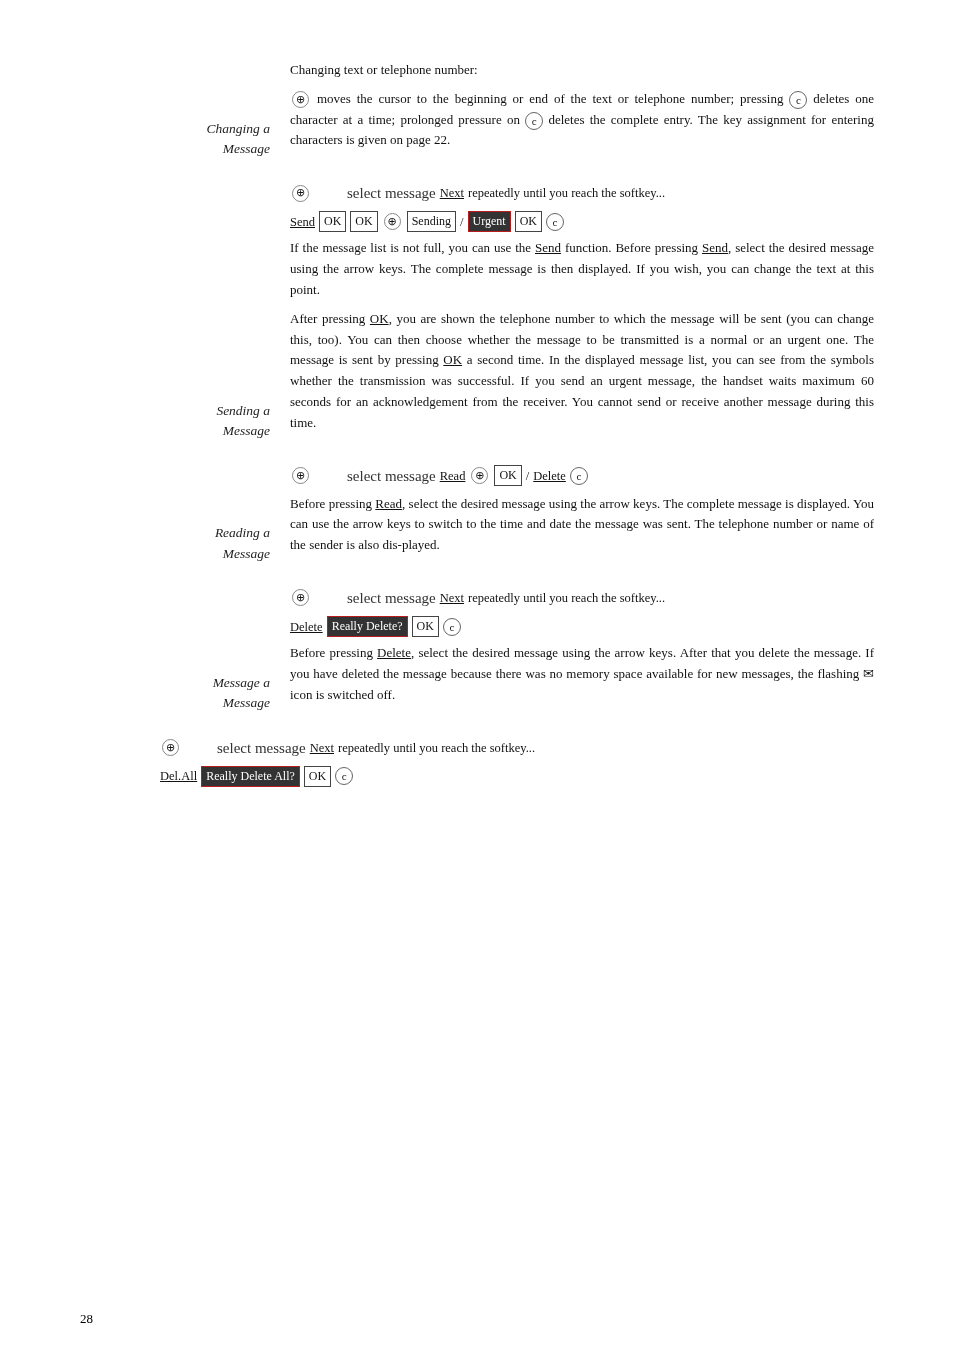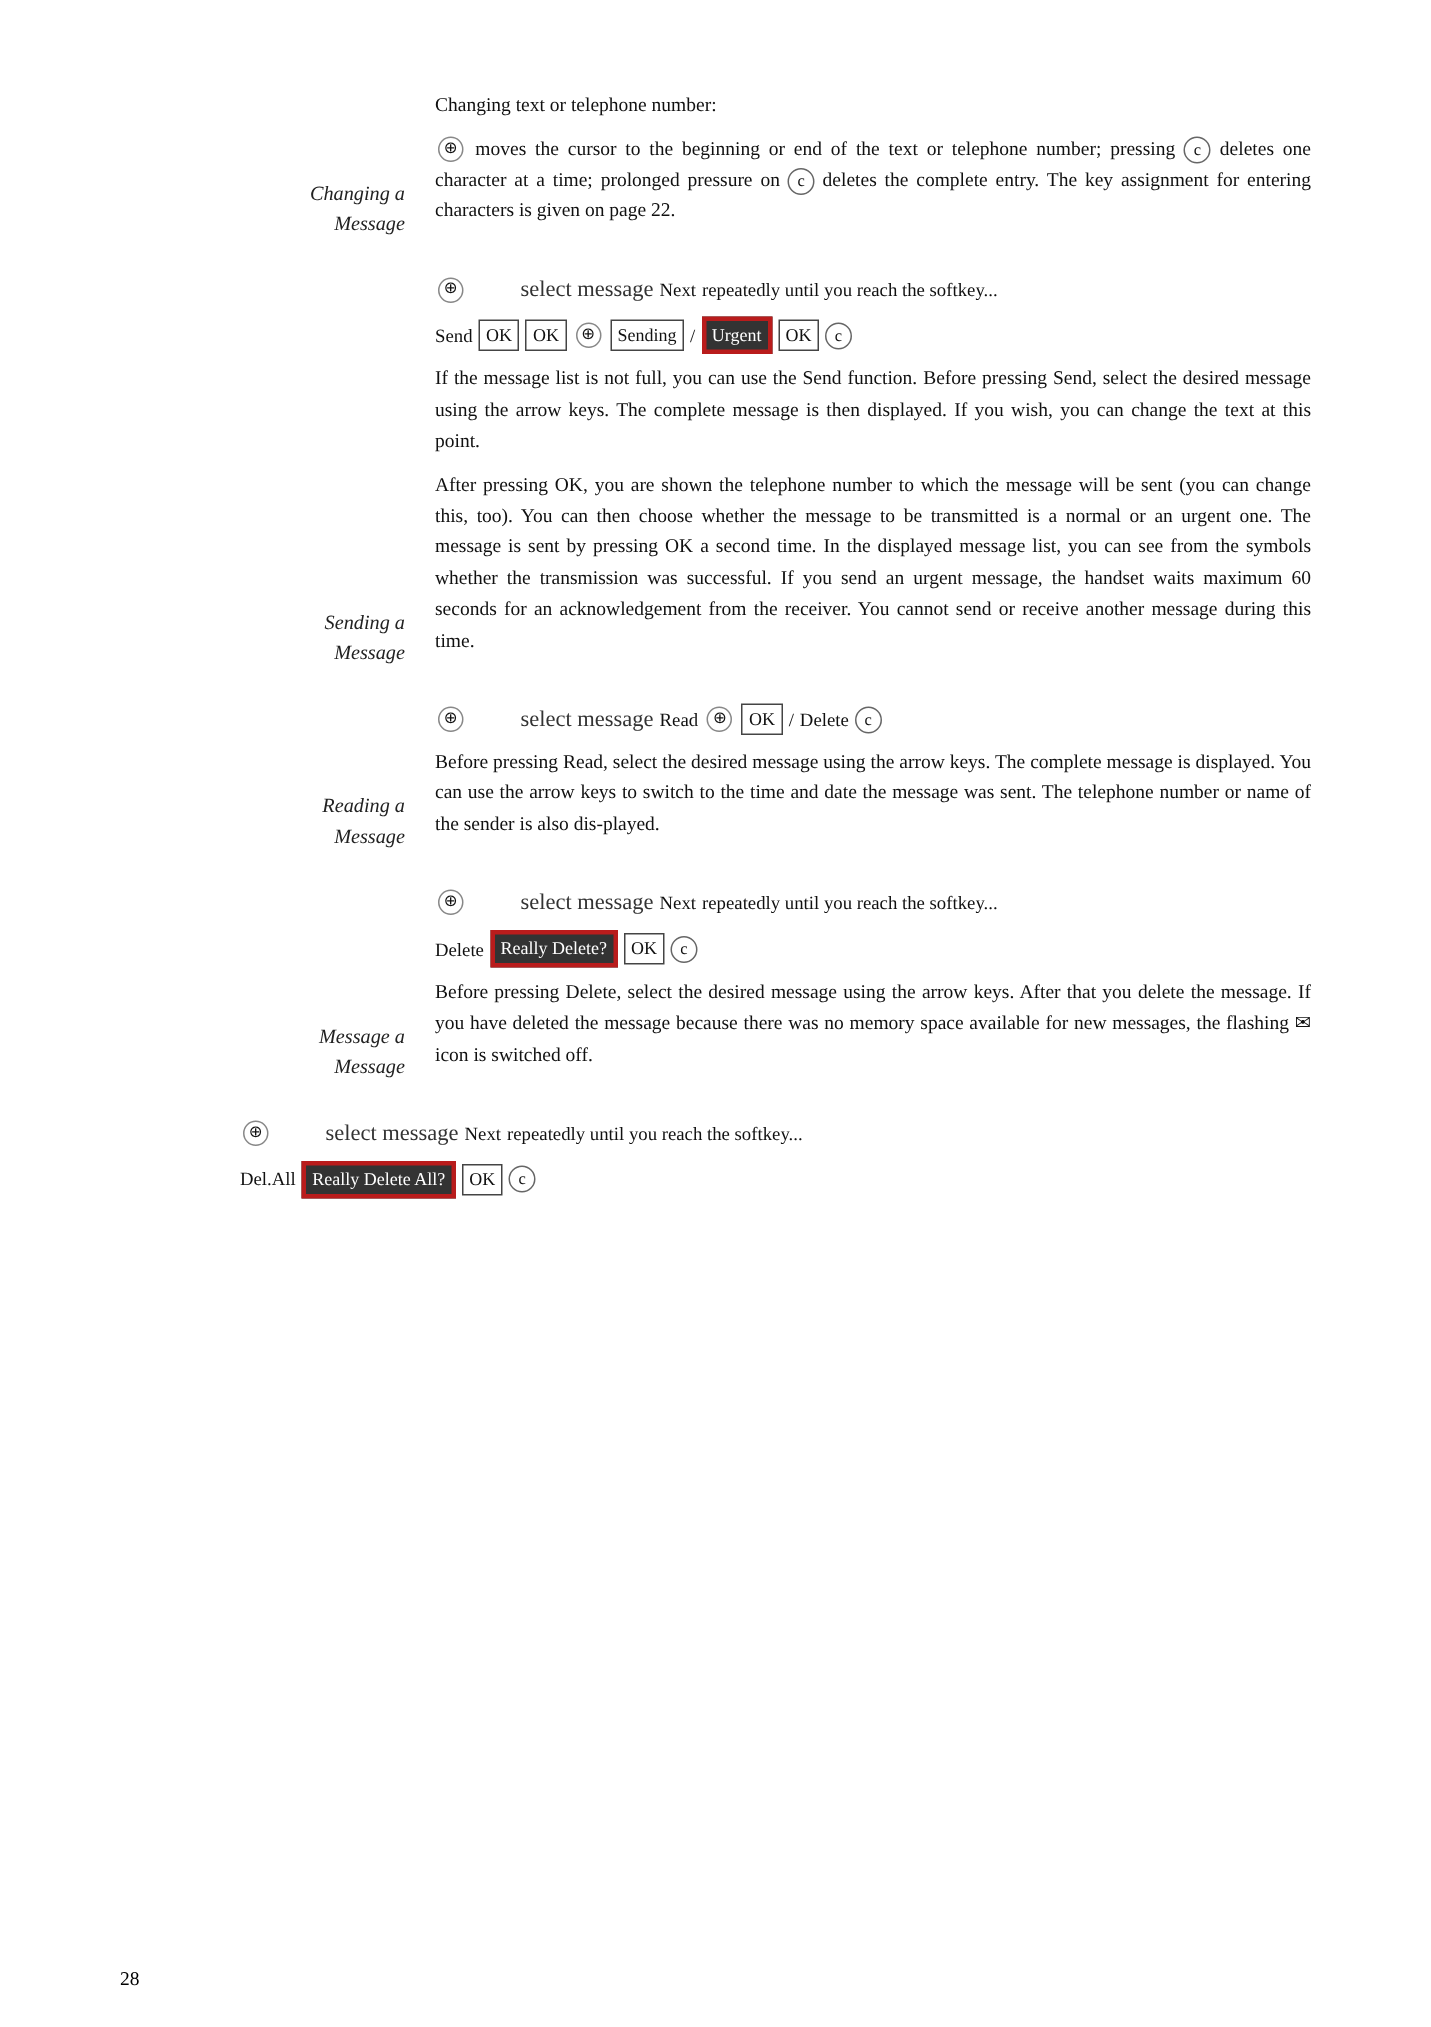--- a/index.html
+++ b/index.html
@@ -62,21 +62,21 @@
       border: 1px solid #444;
       padding: 0 4px;
       font-size: 12px;
       vertical-align: middle;
       font-family: 'Times New Roman', Times, serif;
       min-width: 22px;
       text-align: center;
     }
     .key-btn-invert {
       display: inline-block;
-      border: 3px solid #b91c1c;
+      border: 1px solid #b91c1c;
       padding: 0 4px;
       font-size: 12px;
       vertical-align: middle;
       font-family: 'Times New Roman', Times, serif;
       min-width: 22px;
       text-align: center;
       background: #333;
       color: #fff;
     }
     .key-c {
@@ -85,20 +85,21 @@
       border-radius: 50%;
       width: 18px;
       height: 18px;
       text-align: center;
       line-height: 17px;
       font-size: 11px;
       vertical-align: middle;
       font-family: 'Times New Roman', Times, serif;
     }
     .underline-text {
+      text-decoration: underline;
     }
     .softkey-line {
       font-size: 12.5px;
       margin-bottom: 6px;
       display: flex;
       align-items: center;
       gap: 4px;
       flex-wrap: wrap;
     }
     .select-msg-text {

